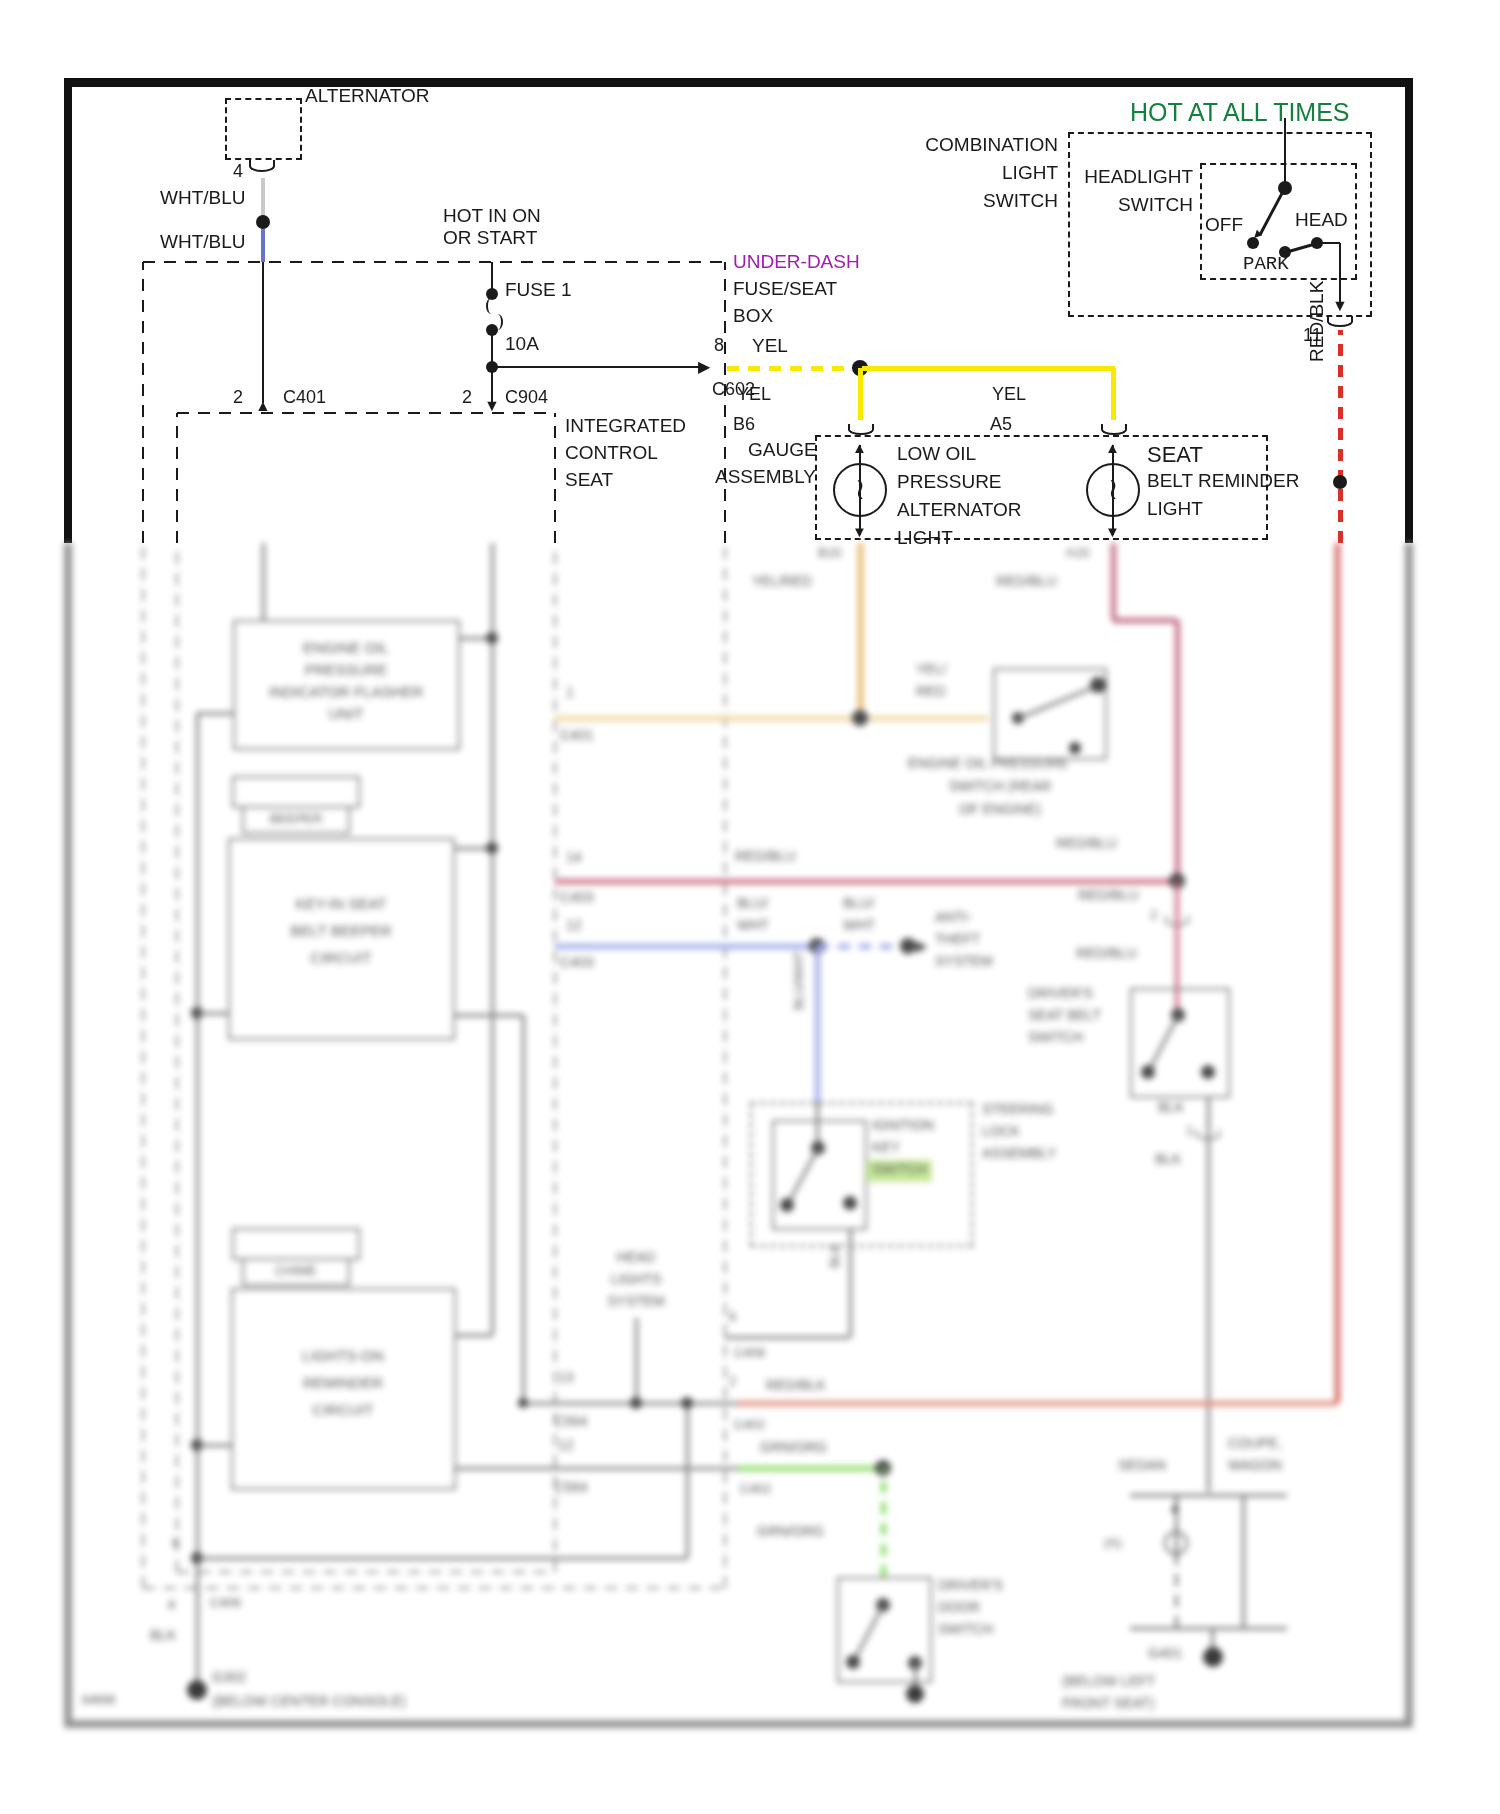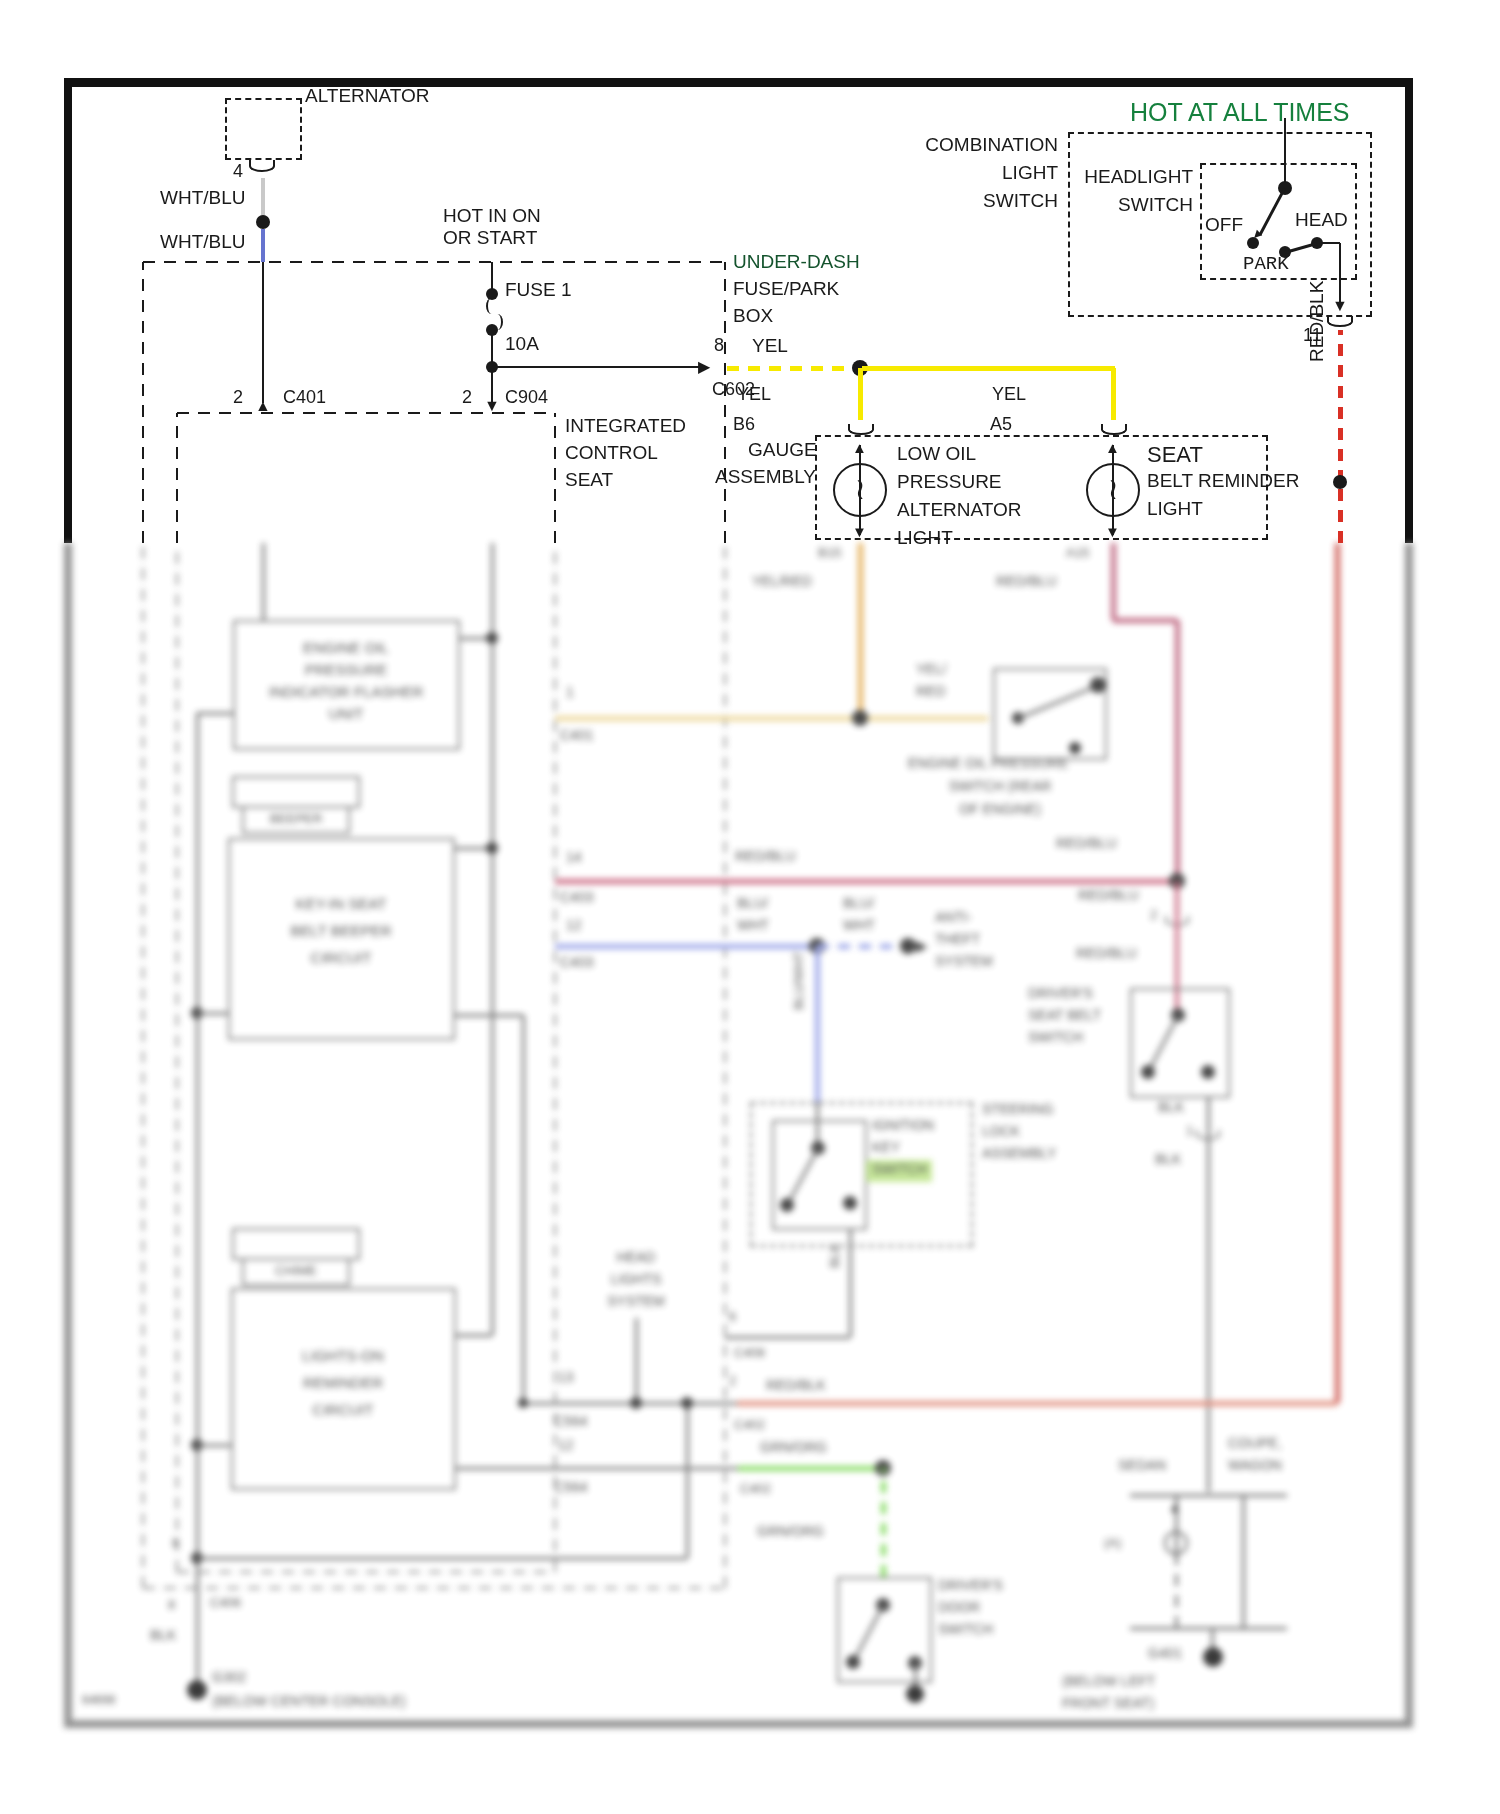--- a/index.html
+++ b/index.html
@@ -47,22 +47,22 @@
       <div class="wire" style="left: 492px; top: 365.75px; width: 208px; height: 2.5px; background: rgb(26, 26, 26);"></div>
       <div class="arr" style="left: 698px; top: 359px; font-size: 16px; color: rgb(26, 26, 26);">▶</div>
       <div class="arr" style="left: 484px; top: 398px; font-size: 16px; color: rgb(26, 26, 26);">▼</div>
       <div class="lbl" style="left: 233px; top: 388px; font-size: 18px; color: rgb(26, 26, 26);">2</div>
       <div class="lbl" style="left: 283px; top: 388px; font-size: 18px; color: rgb(26, 26, 26);">C401</div>
       <div class="lbl" style="left: 462px; top: 388px; font-size: 18px; color: rgb(26, 26, 26);">2</div>
       <div class="lbl" style="left: 505px; top: 388px; font-size: 18px; color: rgb(26, 26, 26);">C904</div>
       <div class="wire" style="left: 143px; top: 260.75px; width: 582px; height: 2.5px; background: repeating-linear-gradient(90deg, rgb(26, 26, 26) 0px, rgb(26, 26, 26) 12px, transparent 12px, transparent 21px);"></div>
       <div class="wire" style="left: 141.75px; top: 262px; width: 2.5px; height: 281px; background: repeating-linear-gradient(0deg, rgb(26, 26, 26) 0px, rgb(26, 26, 26) 12px, transparent 12px, transparent 21px);"></div>
       <div class="wire" style="left: 723.75px; top: 262px; width: 2.5px; height: 281px; background: repeating-linear-gradient(0deg, rgb(26, 26, 26) 0px, rgb(26, 26, 26) 12px, transparent 12px, transparent 21px);"></div>
-      <div class="lbl" style="left: 733px; top: 252px; font-size: 19px; color: #14532d;">UNDER-DASH</div>
-      <div class="lbl" style="left: 733px; top: 279px; font-size: 19px; color: rgb(26, 26, 26);">FUSE/PARK</div>
+      <div class="lbl" style="left: 733px; top: 252px; font-size: 19px; color: #a21caf;">UNDER-DASH</div>
+      <div class="lbl" style="left: 733px; top: 279px; font-size: 19px; color: rgb(26, 26, 26);">FUSE/SEAT</div>
       <div class="lbl" style="left: 733px; top: 306px; font-size: 19px; color: rgb(26, 26, 26);">BOX</div>
       <div class="wire" style="left: 177px; top: 411.75px; width: 378px; height: 2.5px; background: repeating-linear-gradient(90deg, rgb(26, 26, 26) 0px, rgb(26, 26, 26) 12px, transparent 12px, transparent 21px);"></div>
       <div class="wire" style="left: 175.75px; top: 413px; width: 2.5px; height: 130px; background: repeating-linear-gradient(0deg, rgb(26, 26, 26) 0px, rgb(26, 26, 26) 12px, transparent 12px, transparent 21px);"></div>
       <div class="wire" style="left: 553.75px; top: 413px; width: 2.5px; height: 130px; background: repeating-linear-gradient(0deg, rgb(26, 26, 26) 0px, rgb(26, 26, 26) 12px, transparent 12px, transparent 21px);"></div>
       <div class="lbl" style="left: 565px; top: 416px; font-size: 19px; color: rgb(26, 26, 26);">INTEGRATED</div>
       <div class="lbl" style="left: 565px; top: 443px; font-size: 19px; color: rgb(26, 26, 26);">CONTROL</div>
       <div class="lbl" style="left: 565px; top: 470px; font-size: 19px; color: rgb(26, 26, 26);">SEAT</div>
       <div class="lbl" style="left: 714px; top: 336px; font-size: 18px; color: rgb(26, 26, 26);">8</div>
       <div class="lbl" style="left: 752px; top: 336px; font-size: 19px; color: rgb(26, 26, 26);">YEL</div>
       <div class="lbl" style="left: 712px; top: 380px; font-size: 18px; color: rgb(26, 26, 26);">C602</div>

